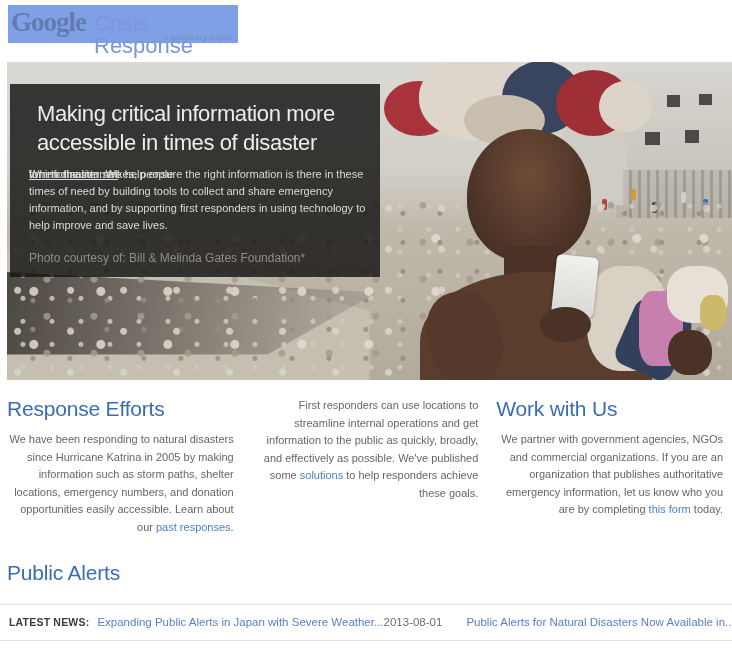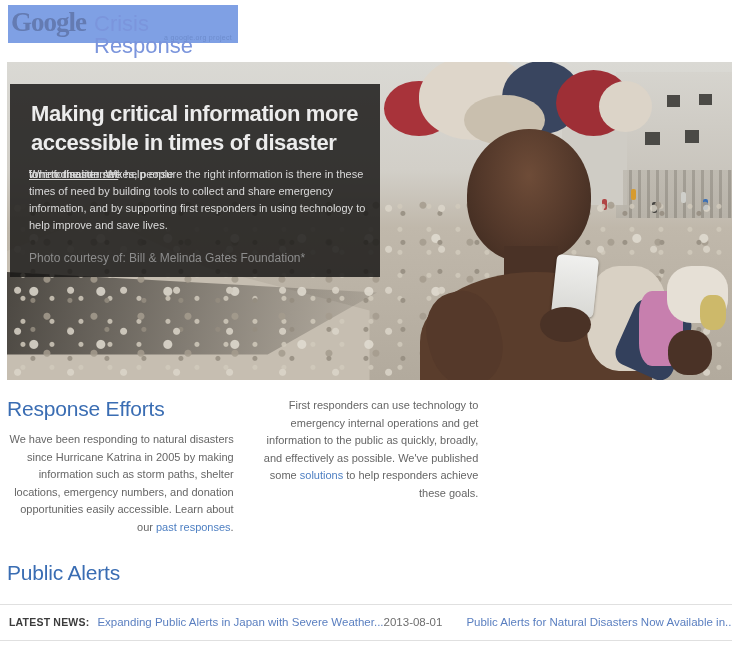--- a/index.html
+++ b/index.html
@@ -100,21 +100,21 @@
   .g3 { left: 25%; top: 34%; width: 42%; height: 62%; background: #33405c; border-radius: 20%; transform: rotate(24deg); }
   .g4 { left: 55%; top: 0; width: 42%; height: 50%; background: #e6e0d6; border-radius: 40%; }
   .g6 { left: 78%; top: 26%; width: 18%; height: 30%; background: #cdb96a; border-radius: 40%; }
   .g5 { left: 56%; top: 56%; width: 30%; height: 40%; background: #4a3226; border-radius: 45%; }
 
   
   .panel {
     left: 3px; top: 22px; width: 370px; height: 193px; z-index: 10;
     background: rgba(24,23,22,.84); padding: 15px 19px;
   }
-  .panel h1 { position: static; margin: 0 0 9px 2px; font-weight: bold; font-size: 22px;
+  .panel h1 { position: static; margin: 0 0 9px 8px; font-weight: normal; font-size: 22px;
     line-height: 1.32; letter-spacing: -0.4px; color: #ececec; }
   .panel p { position: static; margin: 0; font-size: 11px; line-height: 1.55; color: #dadada; width: 326px; }
   .hero-link { color: #dadada; text-decoration: underline; cursor: pointer; }
   .credit { left: 19px; bottom: 12px; font-size: 12px; color: #8d8d8d; }
 
   
   .cols { display: flex; gap: 18px; margin: 17px 9px 0 7px; }
   .col { flex: 1; }
   h2 { margin: 0 0 10px 0; font-weight: normal; font-size: 21px; color: #3a6db3; letter-spacing: -0.2px; }
   .col p, .alerts p { margin: 0; font-size: 11px; line-height: 1.6; color: #666; text-align: right; }
@@ -198,23 +198,25 @@
     <span class="credit">Photo courtesy of: Bill &amp; Melinda Gates Foundation*</span>
   </div>
 </div>
 
 <div class="cols">
   <div class="col">
     <h2>Response Efforts</h2>
     <p><span>We have been responding to natural disasters since Hurricane Katrina in 2005 by making information such as storm paths, shelter locations, emergency numbers, and donation opportunities easily accessible. Learn about our </span><a class="txt-link">past responses</a><span>.</span></p>
   </div>
   <div class="col">
-    <p><span>First responders can use technology to emergency internal operations and get information to the public as quickly, broadly, and effectively as possible. We've published some </span><a class="txt-link">solutions</a><span> to help responders achieve these goals.</span></p>
+    <p><span>First responders can use locations to streamline internal operations and get information to the public as quickly, broadly, and effectively as possible. We've published some </span><a class="txt-link">solutions</a><span> to help responders achieve these goals.</span></p>
   </div>
   <div class="col">
+    <h2>Work with Us</h2>
+    <p><span>We partner with government agencies, NGOs and commercial organizations. If you are an organization that publishes authoritative emergency information, let us know who you are by completing </span><a class="txt-link">this form</a><span> today.</span></p>
   </div>
 </div>
 
 <div class="alerts">
   <h2>Public Alerts</h2>
 </div>
 
 <div class="newsbar">
   <span class="news-label">LATEST NEWS:</span>
   <a class="news-link">Expanding Public Alerts in Japan with Severe Weather...</a>

